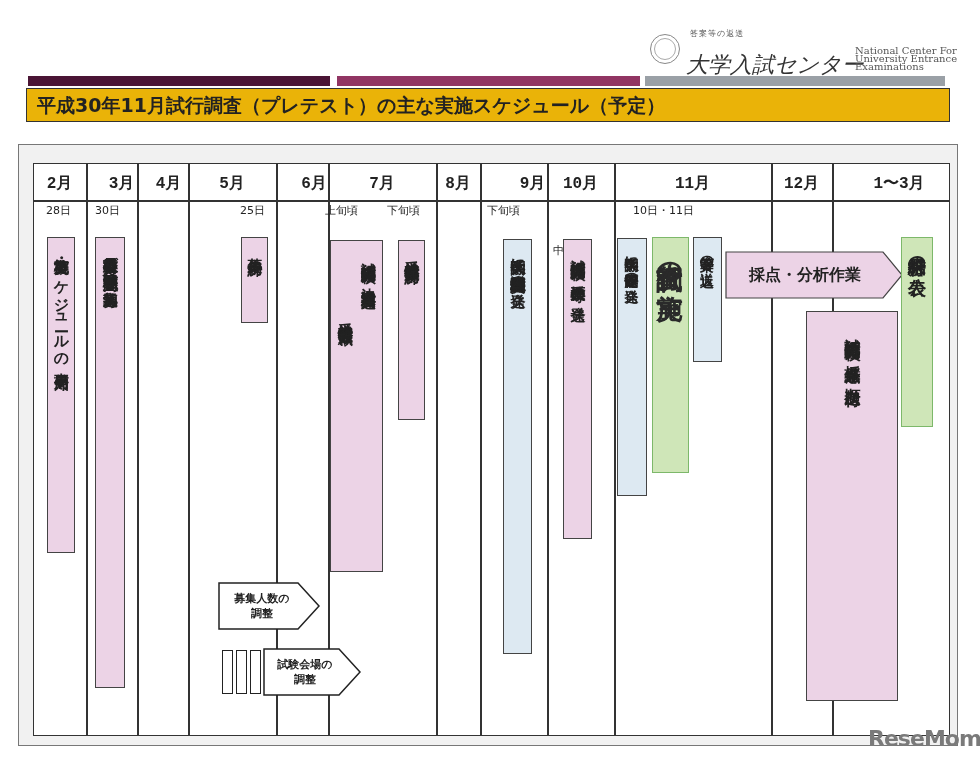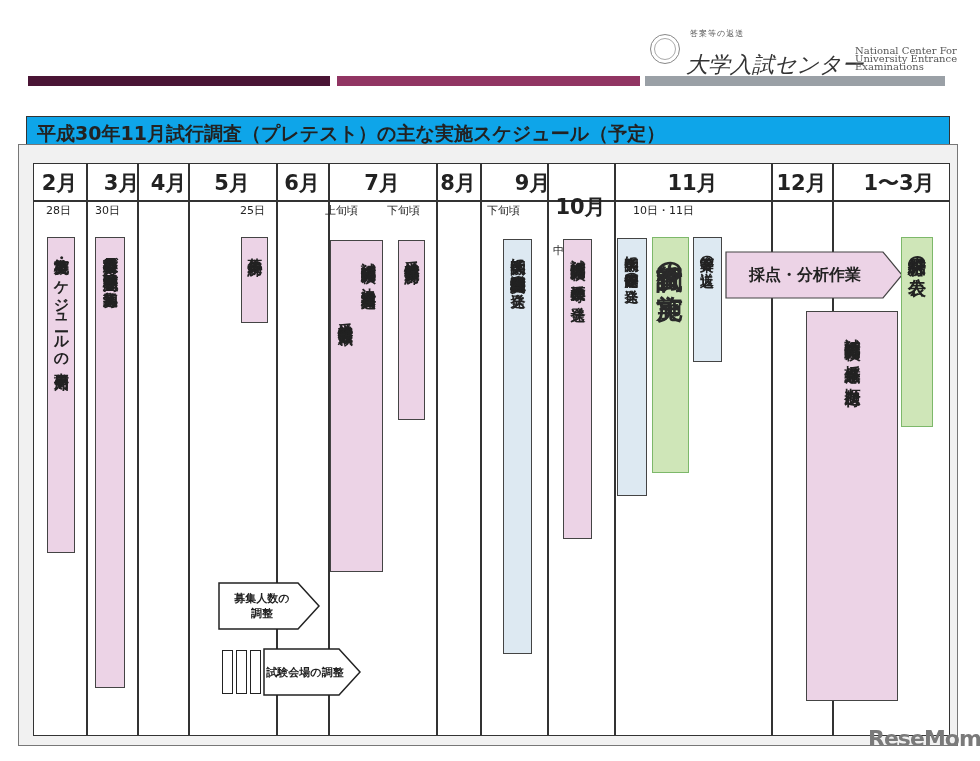--- a/index.html
+++ b/index.html
@@ -14,30 +14,30 @@
   .logo-main { position: absolute; left: 36px; top: 22px; font-size: 22px; color: #333; letter-spacing: 0px; font-style: italic; }
   .logo-en { position: absolute; left: 205px; top: 19px; font-size: 10px; line-height: 8px; color: #555; font-family: "DejaVu Serif", serif; }
 
   
   .bar { position: absolute; top: 76px; height: 10px; }
   .bar1 { left: 28px; width: 302px; background: #4a1535; }
   .bar2 { left: 337px; width: 303px; background: #913563; }
   .bar3 { left: 645px; width: 300px; background: #9aa0a6; }
 
   
-  .title-box { position: absolute; left: 26px; top: 116px; width: 924px; height: 34px; border: 1.5px solid #333; background: #0ea5e9; }
+  .title-box { position: absolute; left: 26px; top: 88px; width: 924px; height: 34px; border: 1.5px solid #333; background: #eab308; }
   .title-text { position: absolute; left: 10px; top: 4px; font-size: 19px; font-weight: bold; color: #222; white-space: nowrap; }
 
   
   .frame { position: absolute; left: 18px; top: 144px; width: 940px; height: 602px; background: #f1f1f1; border: 1.5px solid #777; }
   .table { position: absolute; left: 33px; top: 163px; width: 917px; height: 573px; background: #fff; border: 1.5px solid #333; }
   .vline { position: absolute; top: 163px; height: 573px; width: 1.5px; background: #333; }
   .hline { position: absolute; left: 33px; width: 917px; height: 1.5px; background: #333; }
 
-  .month { position: absolute; top: 165px; height: 36px; display: flex; align-items: center; justify-content: center; font-size: 21px; font-weight: bold; color: #222; }
+  .month { position: absolute; top: 165px; height: 36px; display: flex; align-items: center; justify-content: center; font-size: 16px; font-weight: bold; color: #222; font-family: Liberation Mono, monospace; }
   .subdate { position: absolute; top: 203px; font-size: 11px; color: #222; white-space: nowrap; }
 
   
   .vbox { position: absolute; border: 1.2px solid #444; display: flex; justify-content: center; padding-top: 8px; }
   .vbox .vt { writing-mode: vertical-rl; text-orientation: upright; font-weight: bold; color: #222; letter-spacing: 1px; }
   .pink { background: #ecd3e6; }
   .blue { background: #dde9f2; }
   .green { background: #cfe6b8; border-color: #7db86a; border-width: 1.5px; }
 
   .vt2 { display: flex; flex-direction: row-reverse; gap: 4px; }
@@ -88,25 +88,25 @@
 <div class="vline" style="left:480px;"></div>
 <div class="vline" style="left:547px;"></div>
 <div class="vline" style="left:614px;"></div>
 <div class="vline" style="left:771px;"></div>
 <div class="vline" style="left:832px;"></div>
 
 <div class="month" style="left:33px;width:53px;">2月</div>
 <div class="month" style="left:86px;width:71px;">3月</div>
 <div class="month" style="left:137px;width:51px;padding-left:12px;">4月</div>
 <div class="month" style="left:188px;width:88px;">5月</div>
-<div class="month" style="left:276px;width:52px;">6月</div>
+<div class="month" style="left:288px;width:52px;">6月</div>
 <div class="month" style="left:328px;width:108px;">7月</div>
 <div class="month" style="left:436px;width:44px;">8月</div>
 <div class="month" style="left:480px;width:67px;margin-left:19px;">9月</div>
-<div class="month" style="left:547px;width:67px;margin-top:24px;">10月</div>
+<div class="month" style="left:547px;width:67px;">10月</div>
 <div class="month" style="left:614px;width:157px;">11月</div>
 <div class="month" style="left:771px;width:61px;">12月</div>
 <div class="month" style="left:832px;width:134px;">1〜3月</div>
 
 <div class="subdate" style="left:46px;">28日</div>
 <div class="subdate" style="left:95px;">30日</div>
 <div class="subdate" style="left:240px;">25日</div>
 <div class="subdate" style="left:325px;">上旬頃</div>
 <div class="subdate" style="left:387px;">下旬頃</div>
 <div class="subdate" style="left:487px;">下旬頃</div>
@@ -184,21 +184,21 @@
 <div class="bars3">
   <span></span>
   <span></span>
   <span></span>
 </div>
 
 <div class="arrow" style="left:263px;top:648px;width:98px;height:48px;">
   <svg width="98" height="48" viewBox="0 0 98 48">
     <polygon points="1,1 76,1 97,24 76,47 1,47" fill="#fff" stroke="#222" stroke-width="1.5"></polygon>
   </svg>
-  <div class="atext" style="width:84px;height:48px;font-size:11px;line-height:15px;flex-direction:row;">
+  <div class="atext" style="width:84px;height:48px;font-size:11px;line-height:15px;flex-direction:column;">
     <span>試験会場の</span>
     <span>調整</span>
   </div>
 </div>
 
 <div class="watermark">
   <span>ReseMom</span>
 </div>
 
 </body></html>

